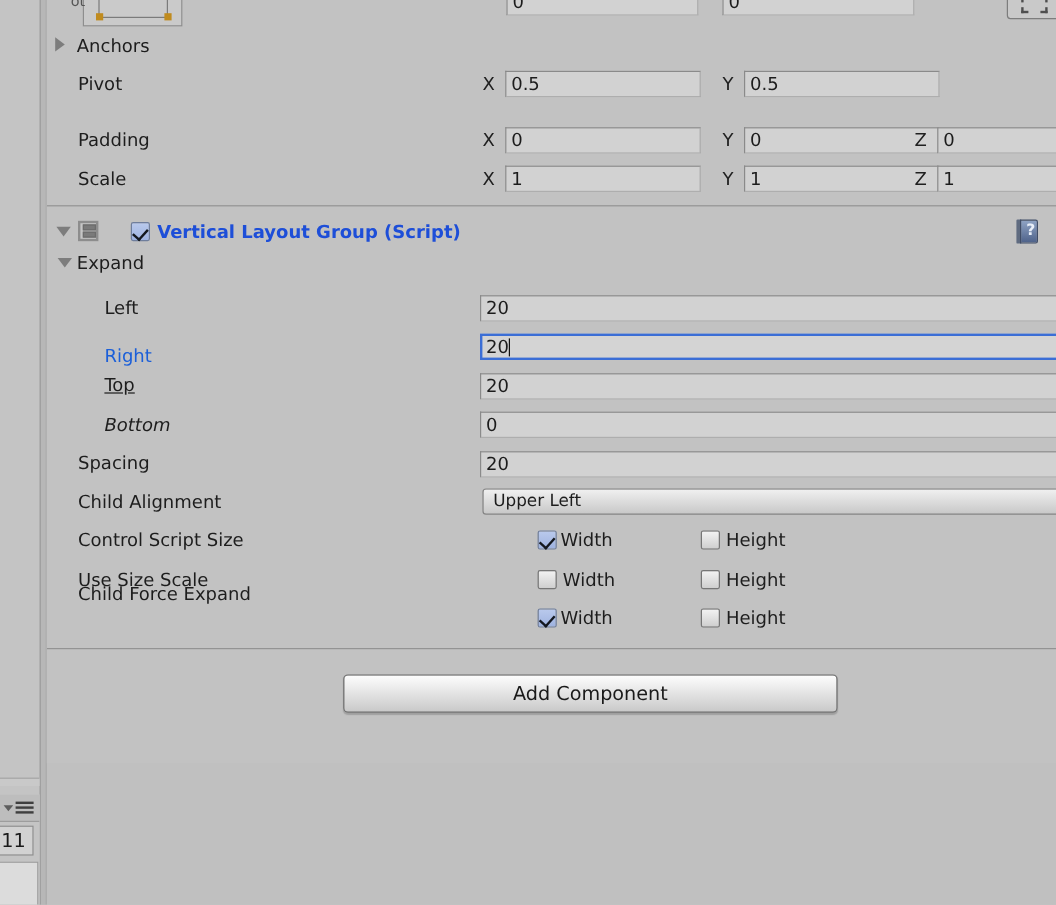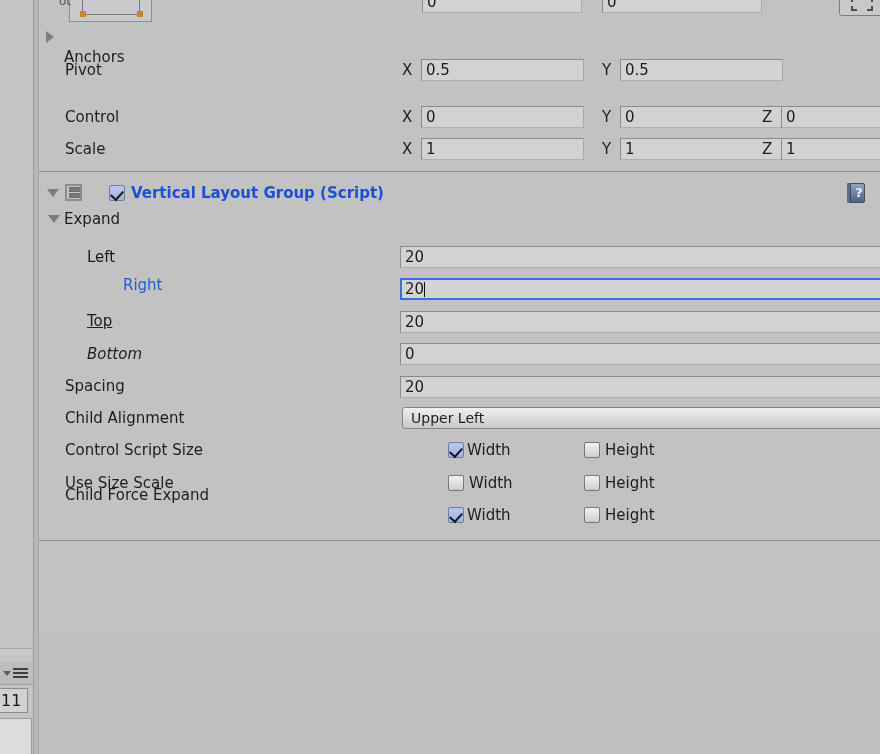--- a/index.html
+++ b/index.html
@@ -406,29 +406,29 @@
         <span style="left:11px; top:6px;  width:2px; height:5px;"></span>
         <span style="left:31px; top:6px;  width:2px; height:5px;"></span>
         <span style="left:11px; top:15px; width:2px; height:5px;"></span>
         <span style="left:31px; top:15px; width:2px; height:5px;"></span>
         <span style="left:11px; top:18px; width:6px; height:2px;"></span>
         <span style="left:27px; top:18px; width:6px; height:2px;"></span>
       </div>
     </div>
 
     <div class="tri right" style="left:7px; top:31px;"></div>
-    <div class="row-label" style="left:25px; top:29px;margin-top:19px;">Anchors</div>
+    <div class="row-label" style="left:25px; top:29px;">Anchors</div>
 
     <div class="row-label" style="left:26px; top:61px;">Pivot</div>
     <div class="axis-label" style="left:363px; top:61px;">X</div>
     <div class="fld" style="left:382px; top:59px; width:163px;">0.5</div>
     <div class="axis-label" style="left:563px; top:61px;">Y</div>
     <div class="fld" style="left:581px; top:59px; width:163px;">0.5</div>
 
-    <div class="row-label" style="left:26px; top:108px;">Control</div>
+    <div class="row-label" style="left:26px; top:108px;">Padding</div>
     <div class="axis-label" style="left:363px; top:108px;">X</div>
     <div class="fld" style="left:382px; top:106px; width:163px;">0</div>
     <div class="axis-label" style="left:563px; top:108px;">Y</div>
     <div class="fld" style="left:581px; top:106px; width:163px;">0</div>
     <div class="axis-label" style="left:723px; top:108px;">Z</div>
     <div class="fld" style="left:742px; top:106px; width:163px;">0</div>
 
     <div class="row-label" style="left:26px; top:140px;">Scale</div>
     <div class="axis-label" style="left:363px; top:140px;">X</div>
     <div class="fld" style="left:382px; top:138px; width:163px;">1</div>
@@ -453,21 +453,21 @@
         <div class="q">?</div>
       </div>
     </div>
 
     <div class="tri down" style="left:9px; top:215px;"></div>
     <div class="row-label" style="left:25px; top:210px;">Expand</div>
 
     <div class="row-label" style="left:48px; top:248px;">Left</div>
     <div class="fld" style="left:361px; top:246px; width:484px;">20</div>
 
-    <div class="row-label blue" style="left:48px; top:276px;margin-left:36px;">Right</div>
+    <div class="row-label blue" style="left:48px; top:288px;">Right</div>
     <div class="fld focused" style="left:361px; top:278px; width:484px;">
       <span>20</span><span class="caret"></span>
     </div>
 
     <div class="row-label" style="left:48px; top:312px;text-decoration:underline;">Top</div>
     <div class="fld" style="left:361px; top:311px; width:484px;">20</div>
 
     <div class="row-label" style="left:48px; top:345px;font-style:italic;">Bottom</div>
     <div class="fld" style="left:361px; top:343px; width:484px;">0</div>
 
@@ -490,15 +490,16 @@
     <div class="tgl-label" style="left:566px; top:474px;">Height</div>
 
     <div class="row-label" style="left:26px; top:486px;">Child Force Expand</div>
     <div class="cbx on" style="left:409px; top:507px;"></div>
     <div class="tgl-label" style="left:428px; top:506px;">Width</div>
     <div class="cbx" style="left:545px; top:507px;"></div>
     <div class="tgl-label" style="left:566px; top:506px;">Height</div>
 
     <div class="hr" style="top:540px;"></div>
 
+    <div class="add-comp" style="left:247px; top:562px; width:412px; height:32px;">Add Component</div>
 
   </div>
 </div>
 
 </body></html>

